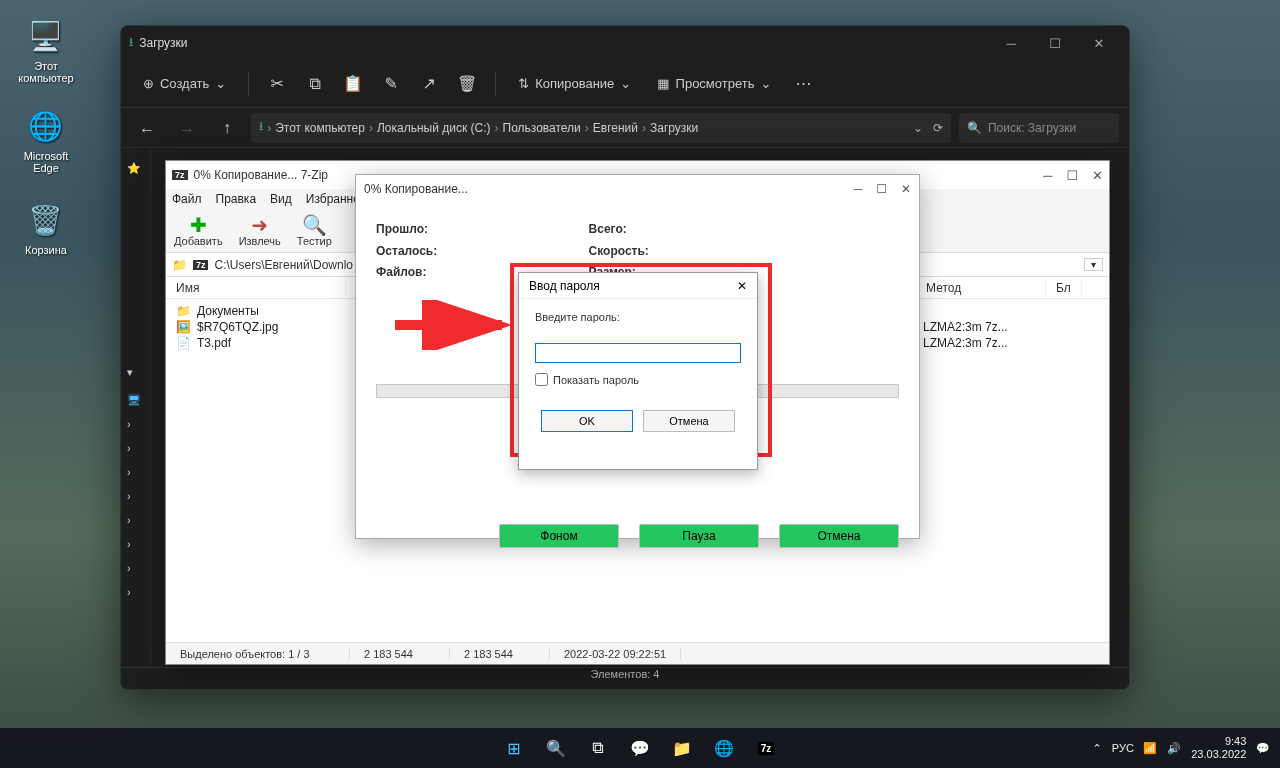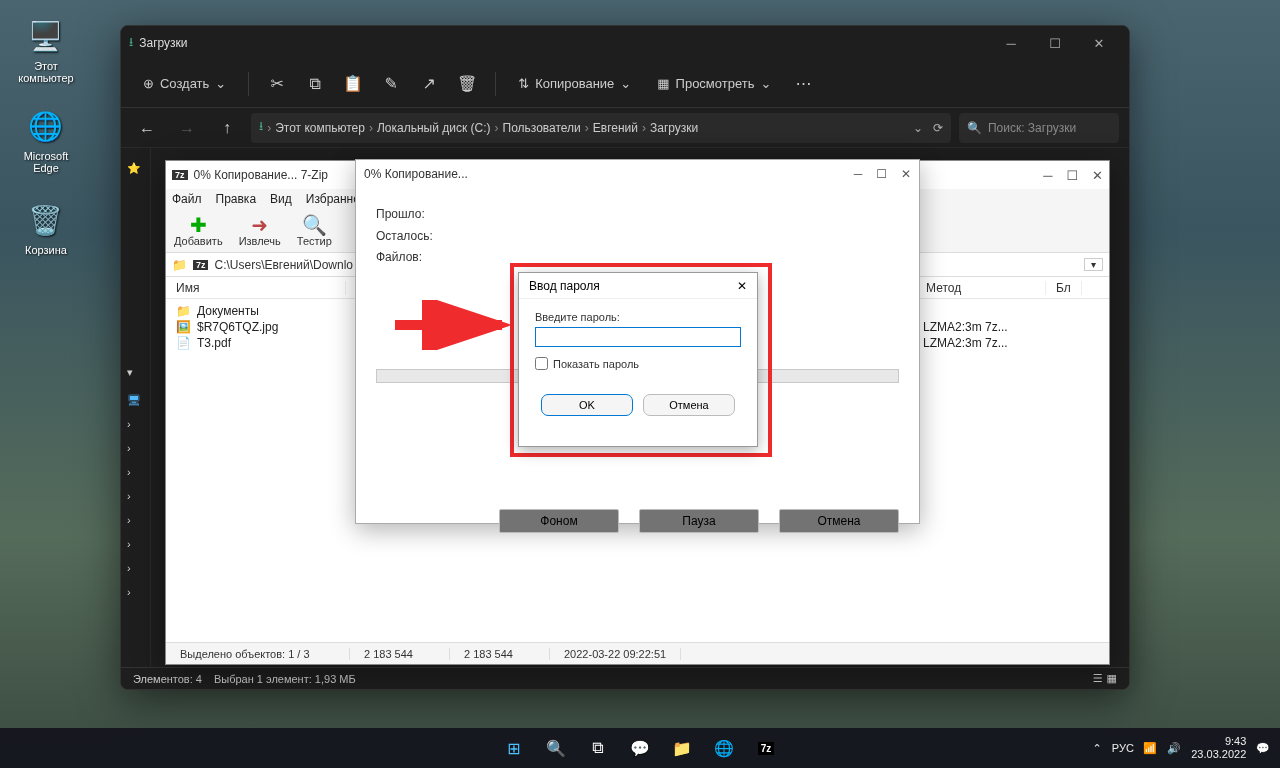--- a/index.html
+++ b/index.html
@@ -25,58 +25,58 @@
 .nav-btn { width: 32px; height: 30px; display: flex; align-items: center; justify-content: center; color: #ccc; }
 .breadcrumb { flex: 1; height: 30px; background: #2a2a2a; border-radius: 4px; display: flex; align-items: center; padding: 0 8px; font-size: 12px; gap: 4px; overflow: hidden; }
 .bc-seg { white-space: nowrap; }
 .bc-sep { color: #888; }
 .search-box { width: 160px; height: 30px; background: #2a2a2a; border-radius: 4px; display: flex; align-items: center; padding: 0 8px; font-size: 12px; color: #888; gap: 6px; }
 
 .explorer-body { position: relative; height: calc(100% - 34px - 48px - 40px - 22px); display: flex; background: #1e1e1e; }
 .sidebar { width: 30px; background: #1e1e1e; border-right: 1px solid #2a2a2a; padding-top: 8px; }
 .sidebar .sb-item { height: 24px; display: flex; align-items: center; padding-left: 6px; color: #ccc; font-size: 11px; }
 
-.statusbar { height: 22px; background: #1e1e1e; border-top: 1px solid #333; display: flex; align-items: center; color: #ccc; font-size: 11px; padding: 0 12px; gap: 12px; }
+.statusbar { height: 22px; background: #1e1e1e; border-top: 1px solid #333; display: flex; align-items: center; color: #ccc; font-size: 11px; padding: 0 12px; gap: 12px; flex-direction: column; }
 
 
 .sevenzip-fm { position: absolute; left: 165px; top: 160px; width: 945px; height: 505px; background: #fff; border: 1px solid #888; box-shadow: 0 8px 30px rgba(0,0,0,.4); }
 .szfm-title { height: 28px; background: #fff; display: flex; align-items: center; padding: 0 6px; font-size: 12px; color: #333; }
 .szfm-menu { height: 20px; background: #f5f5f5; display: flex; align-items: center; padding: 0 6px; font-size: 12px; color: #222; gap: 14px; }
 .szfm-tb { height: 44px; background: #f5f5f5; border-bottom: 1px solid #ddd; display: flex; align-items: center; padding: 0 8px; gap: 16px; }
 .szfm-tb-btn { text-align: center; font-size: 11px; color: #333; }
 .szfm-tb-btn .bigico { font-size: 20px; line-height: 1; }
 .szfm-path { height: 24px; border-bottom: 1px solid #ddd; display: flex; align-items: center; padding: 0 6px; font-size: 12px; color: #333; gap: 6px; }
 .szfm-cols { height: 22px; background: #fff; border-bottom: 1px solid #e5e5e5; display: flex; align-items: center; font-size: 12px; color: #333; }
 .szfm-cols .col { padding: 0 10px; border-right: 1px solid #eee; }
 .szfm-list { background: #fff; font-size: 12px; color: #222; padding: 4px 0; }
 .szfm-row { display: flex; padding: 1px 10px; gap: 6px; }
 .szfm-status { position: absolute; bottom: 0; left: 0; right: 0; height: 22px; background: #f5f5f5; border-top: 1px solid #ddd; display: flex; align-items: center; font-size: 11px; color: #333; }
 .szfm-status span { padding: 0 14px; border-right: 1px solid #ddd; }
 
 
-.progress-win { position: absolute; left: 355px; top: 159px; width: 565px; height: 365px; background: #fff; border: 1px solid #aaa; box-shadow: 0 6px 24px rgba(0,0,0,.3); }
+.progress-win { position: absolute; left: 355px; top: 174px; width: 565px; height: 365px; background: #fff; border: 1px solid #aaa; box-shadow: 0 6px 24px rgba(0,0,0,.3); }
 .pw-title { height: 28px; display: flex; align-items: center; padding: 0 8px; font-size: 12px; color: #333; }
 .pw-ctl { margin-left: auto; display: flex; gap: 14px; color: #555; }
 .pw-body { padding: 16px 20px; display: flex; flex-wrap: wrap; font-size: 12px; color: #333; }
-.pw-col { width: 33%; line-height: 1.8; }
+.pw-col { width: 33%; line-height: 1.8; font-weight: bold; }
 .pw-col.r { text-align: right; }
 .pw-bar { width: 100%; height: 14px; background: #e8e8e8; border: 1px solid #c8c8c8; margin-top: 100px; }
 .pw-bottom { display: flex; gap: 20px; margin-top: 110px; justify-content: flex-end; padding: 0 20px; }
-.pw-bottom button { width: 120px; height: 24px; background: #737373; border: 1px solid #bbb; border-radius: 2px; font-size: 12px; cursor: pointer; }
+.pw-bottom button { width: 120px; height: 24px; background: #22c55e; border: 1px solid #bbb; border-radius: 2px; font-size: 12px; cursor: pointer; }
 
 
 .pwd-frame { position: absolute; left: 510px; top: 263px; width: 262px; height: 194px; border: 4px solid #ef2b2d; z-index: 9; }
-.pwd-dialog { position: absolute; left: 518px; top: 272px; width: 240px; height: 175px; background: #fff; border: 1px solid #999; box-shadow: 0 4px 14px rgba(0,0,0,.3); z-index: 10; }
+.pwd-dialog { position: absolute; left: 518px; top: 272px; width: 240px; height: 198px; background: #fff; border: 1px solid #999; box-shadow: 0 4px 14px rgba(0,0,0,.3); z-index: 10; }
 .pwd-title { height: 26px; display: flex; align-items: center; padding: 0 10px; font-size: 12px; justify-content: space-between; border-bottom: 1px solid #eee; }
 .pwd-body { padding: 12px 16px; font-size: 11px; color: #333; }
-.pwd-body label { display: block; margin-bottom: 4px; }
+.pwd-body label { display: block; margin-bottom: 20px; }
 .pwd-input { width: 100%; height: 20px; border: 1px solid #0078d4; outline: none; padding: 0 4px; }
 .pwd-cb { margin-top: 10px; display: flex; align-items: center; gap: 5px; }
 .pwd-btns { display: flex; gap: 10px; margin-top: 24px; justify-content: center; }
-.pwd-btns button { width: 92px; height: 22px; border: 1px solid #bbb; background: #f5f5f5; border-radius: 7px; font-size: 11px; cursor: pointer; }
+.pwd-btns button { width: 92px; height: 22px; border: 1px solid #bbb; background: #f5f5f5; border-radius: 0; font-size: 11px; cursor: pointer; }
 .pwd-btns button.primary { border: 1px solid #0078d4; }
 
 
 .red-arrow { position: absolute; left: 390px; top: 300px; z-index: 11; color: #ef2b2d; }
 
 
 .taskbar { position: absolute; left: 0; bottom: 0; width: 100%; height: 40px; background: rgba(20,20,28,.92); display: flex; align-items: center; }
 .taskbar-center { position: absolute; left: 50%; transform: translateX(-50%); display: flex; gap: 6px; }
 .tb-item { width: 36px; height: 32px; display: flex; align-items: center; justify-content: center; color: #fff; border-radius: 4px; }
 .taskbar-right { position: absolute; right: 10px; display: flex; align-items: center; gap: 10px; color: #eee; font-size: 11px; }
@@ -253,20 +253,25 @@
       <span>☐</span>
       <span>✕</span>
     </div>
   </div>
   <div class="pw-body">
     <div class="pw-col">
       <div>Прошло:</div>
       <div>Осталось:</div>
       <div>Файлов:</div>
     </div>
+    <div class="pw-col" style="width:25%;padding-left:40px">
+      <div>Всего:</div>
+      <div>Скорость:</div>
+      <div>Размер:</div>
+    </div>
     <div class="pw-bar"></div>
   </div>
   <div class="pw-bottom">
     <button>Фоном</button>
     <button>Пауза</button>
     <button>Отмена</button>
   </div>
 </div>
 
 <div class="pwd-frame"></div>

